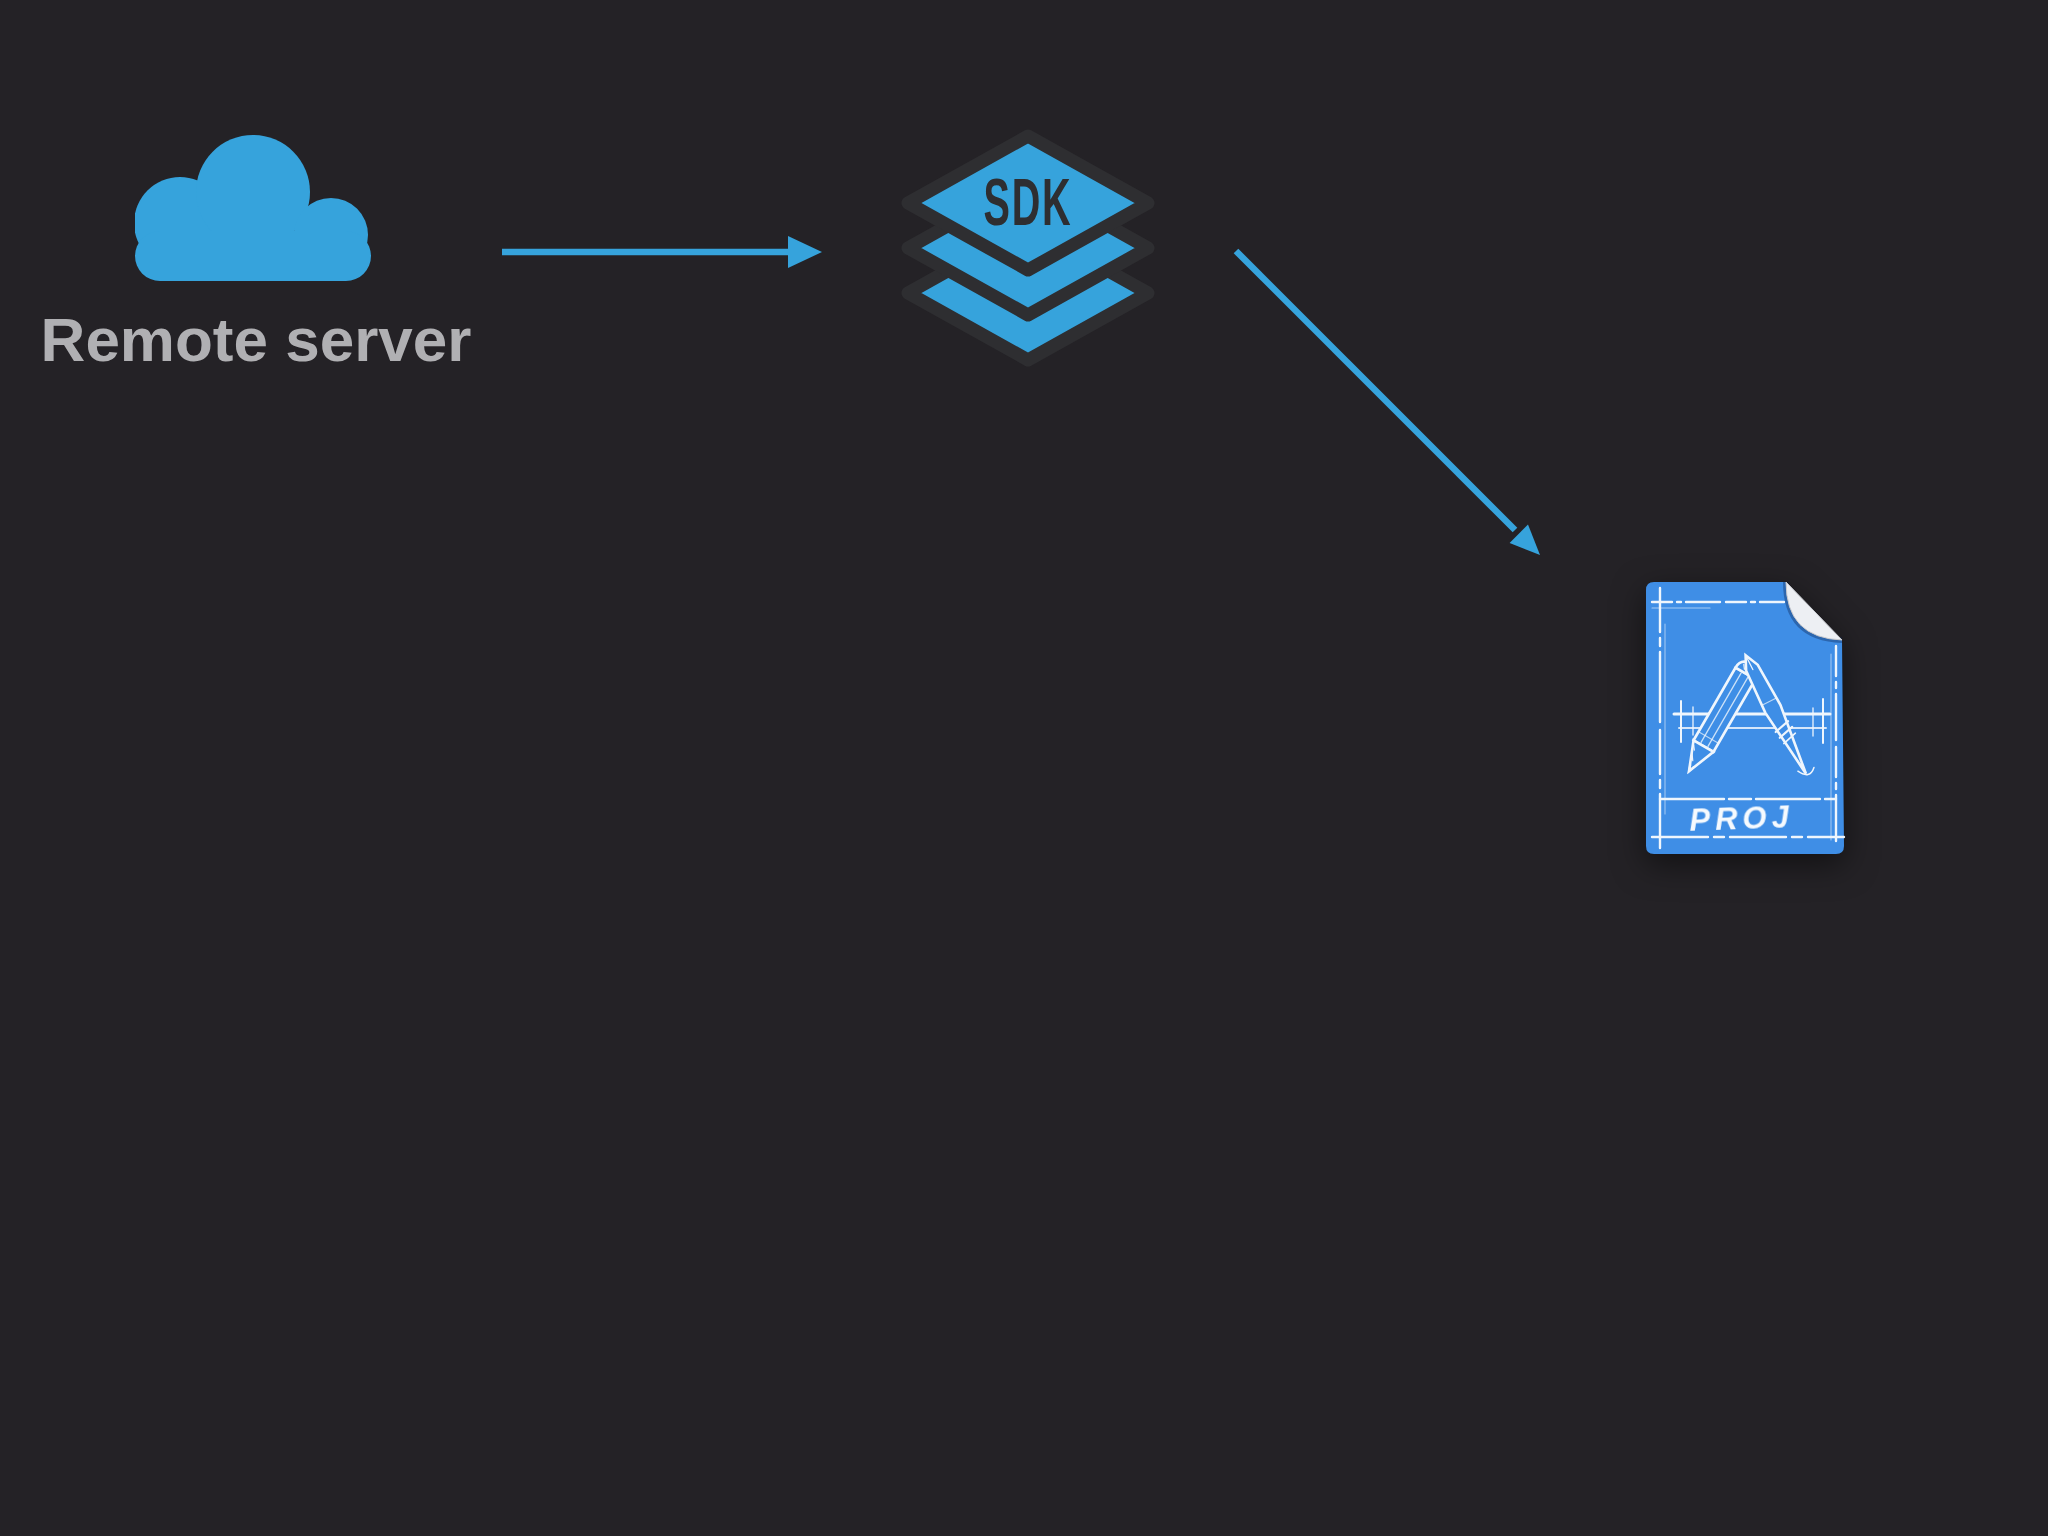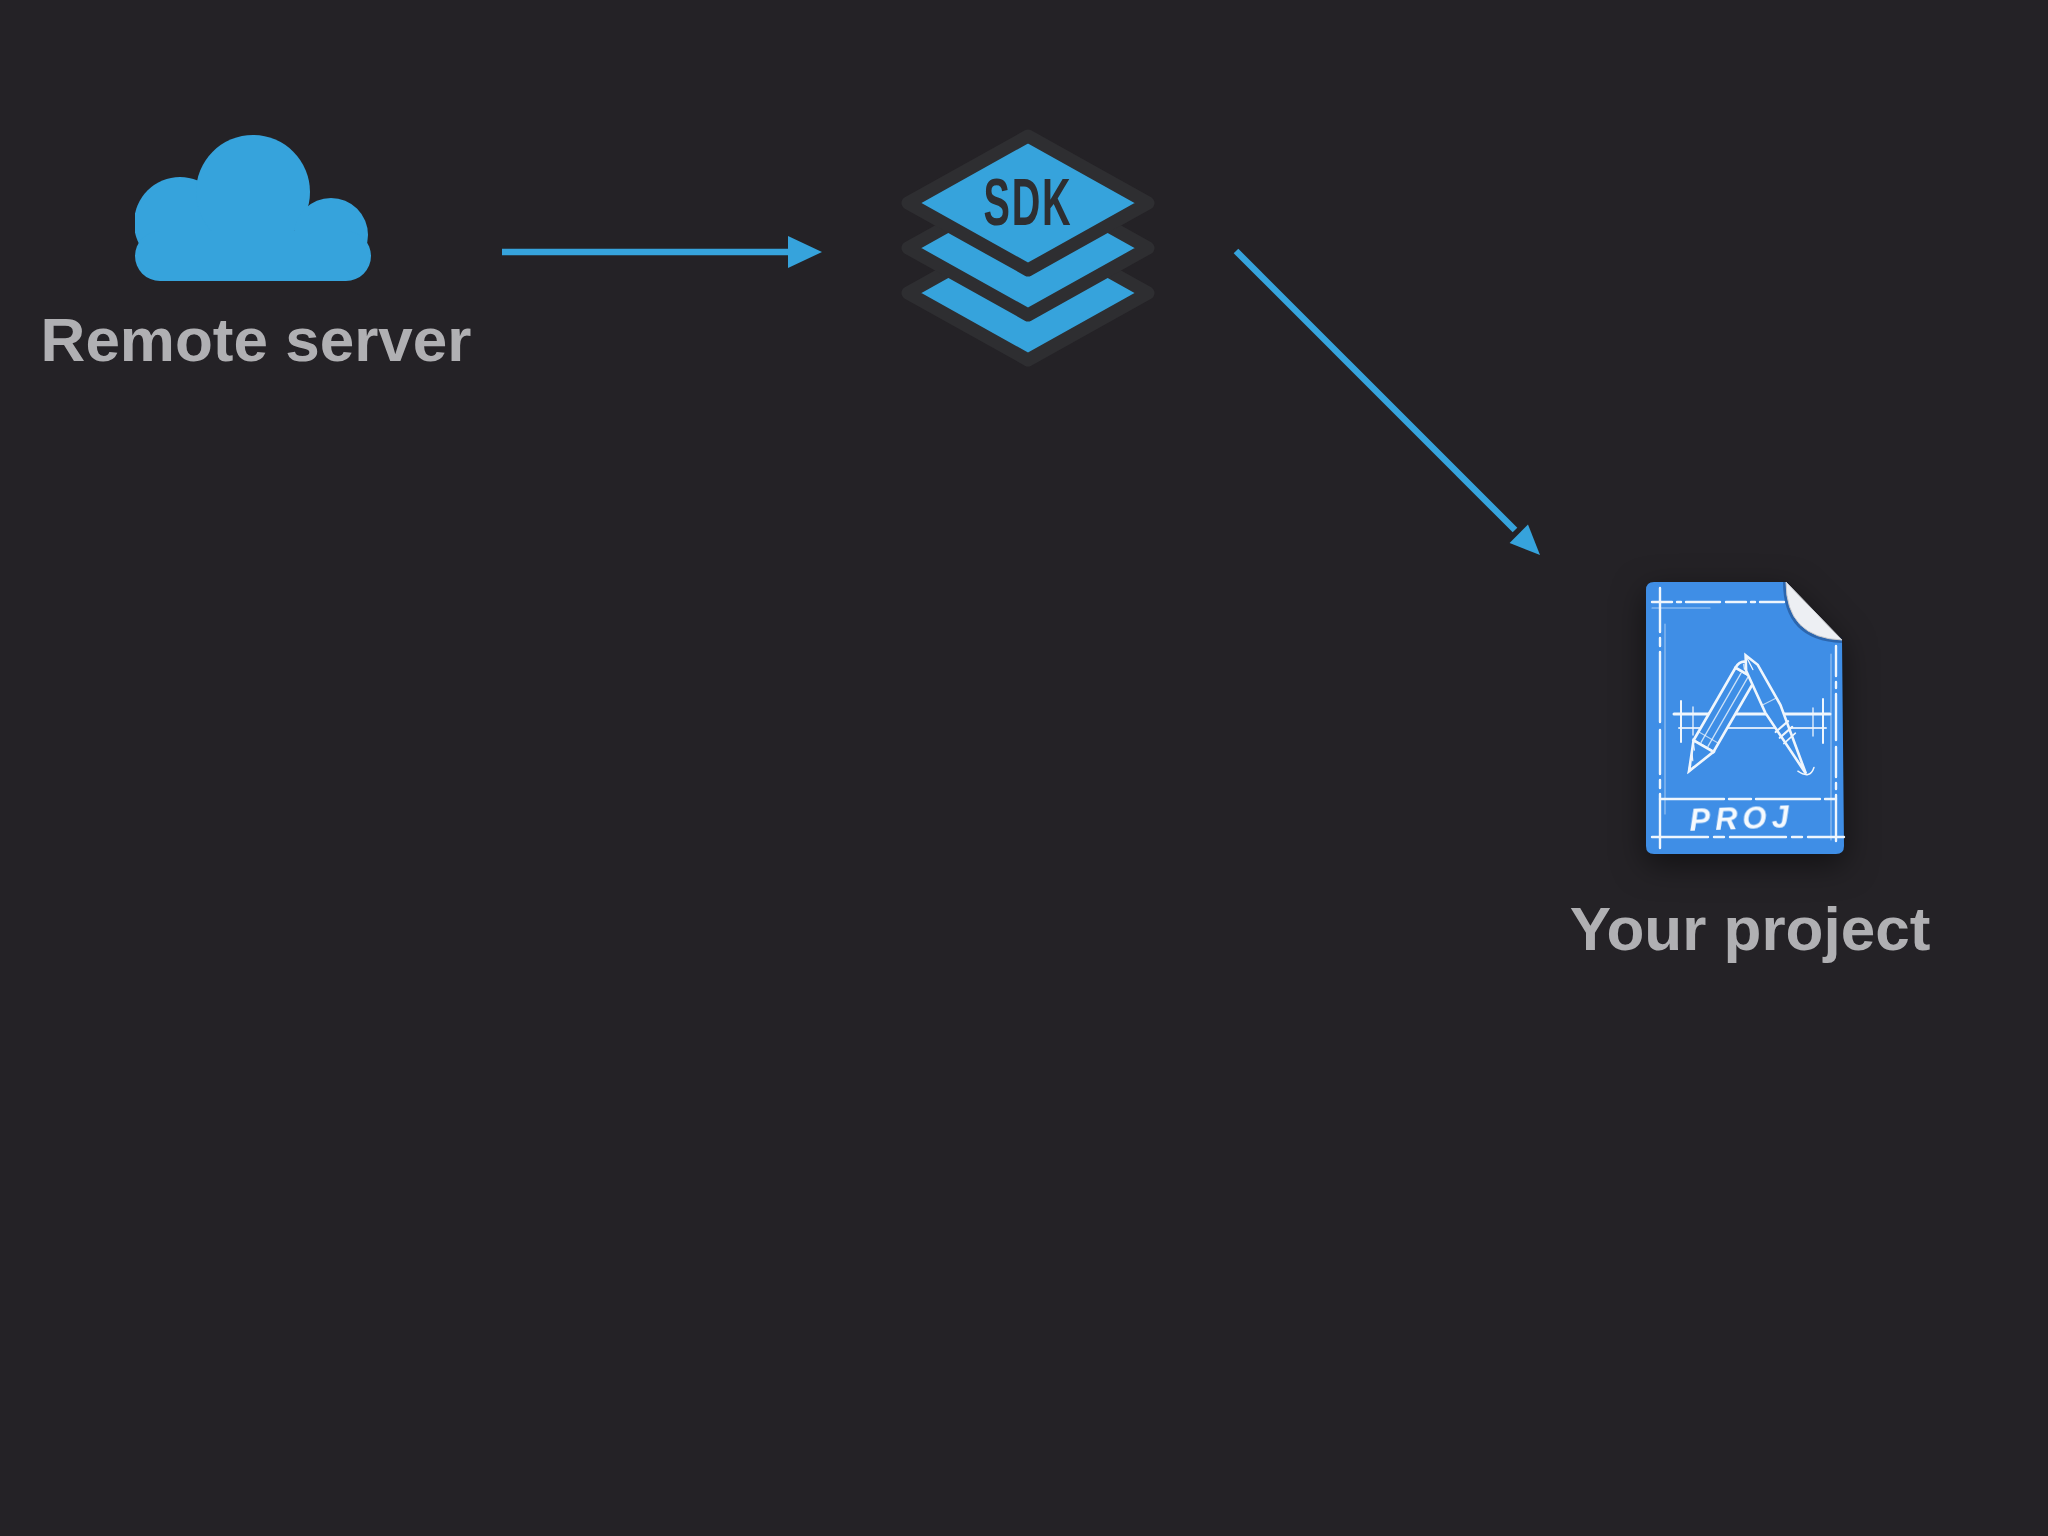--- a/index.html
+++ b/index.html
@@ -99,15 +99,14 @@
           <path d="M124,162 L139,158" stroke-width="1.6"></path>
           <path d="M124,193 Q131,206 140,197" stroke-width="1.5"></path>
         </g>
       </g>
 
       <text x="96" y="247" text-anchor="middle" transform="rotate(-2 96 247)" font-size="31" font-style="italic" font-weight="700" letter-spacing="5" fill="#FFFFFF" opacity="0.95" style="font-family:'Liberation Sans','DejaVu Sans',sans-serif;">PROJ</text>
 
       <path d="M140,0 Q140,56 196,58 Z" style="fill:var(--fold)" stroke="#C9CCD2" stroke-width="1"></path>
     </svg>
   </div>
-  <div class="abs node-label" style="left:1750px;top:893px;">Your project</div>
 
 </div>
 
 </body></html>

